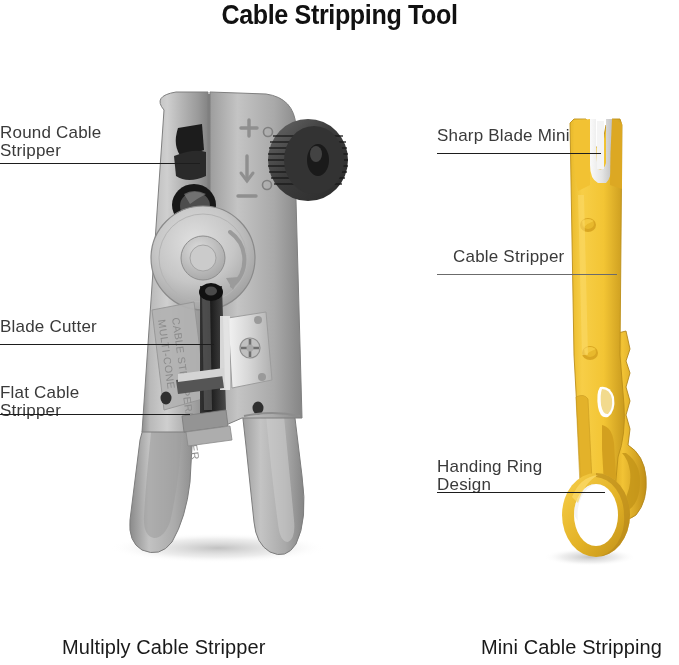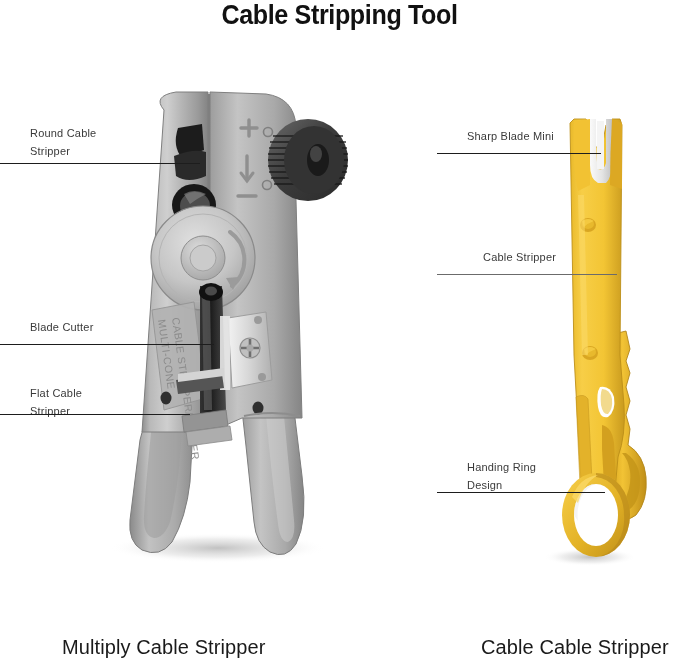--- a/index.html
+++ b/index.html
@@ -30,27 +30,26 @@
     color: #111111;
     transform: scaleX(0.93);
   }
 
   
   .callout {
     position: absolute;
   }
   .callout-text {
     font-family: "Liberation Sans", sans-serif;
-    font-size: 11px;
+    font-size: 17px;
     font-weight: 400;
     line-height: 18px;
     color: #3a3a3a;
     letter-spacing: 0.2px;
     white-space: pre-line;
-    padding-left: 30px;
   }
   .callout-line {
     position: absolute;
     height: 0;
     border-top: 1px solid #1d1d1d;
   }
   .callout-line.soft {
     border-top: 1px solid #6b6b6b;
   }
 
@@ -323,13 +322,13 @@
 <div class="callout-line soft" style="left:437px; top:274px; width:180px;"></div>
 
 <div class="callout" style="left:437px; top:452px;margin-top:6px;">
   <div class="callout-text">Handing Ring
 Design</div>
 </div>
 <div class="callout-line" style="left:437px; top:492px; width:168px;"></div>
 
 <div class="caption" style="left:62px; top:636px;">Multiply Cable Stripper</div>
 
-<div class="caption" style="left:481px; top:636px;">Cable Cable Stripper</div>
+<div class="caption" style="left:481px; top:636px;">Mini Cable Stripping</div>
 
 </body></html>

